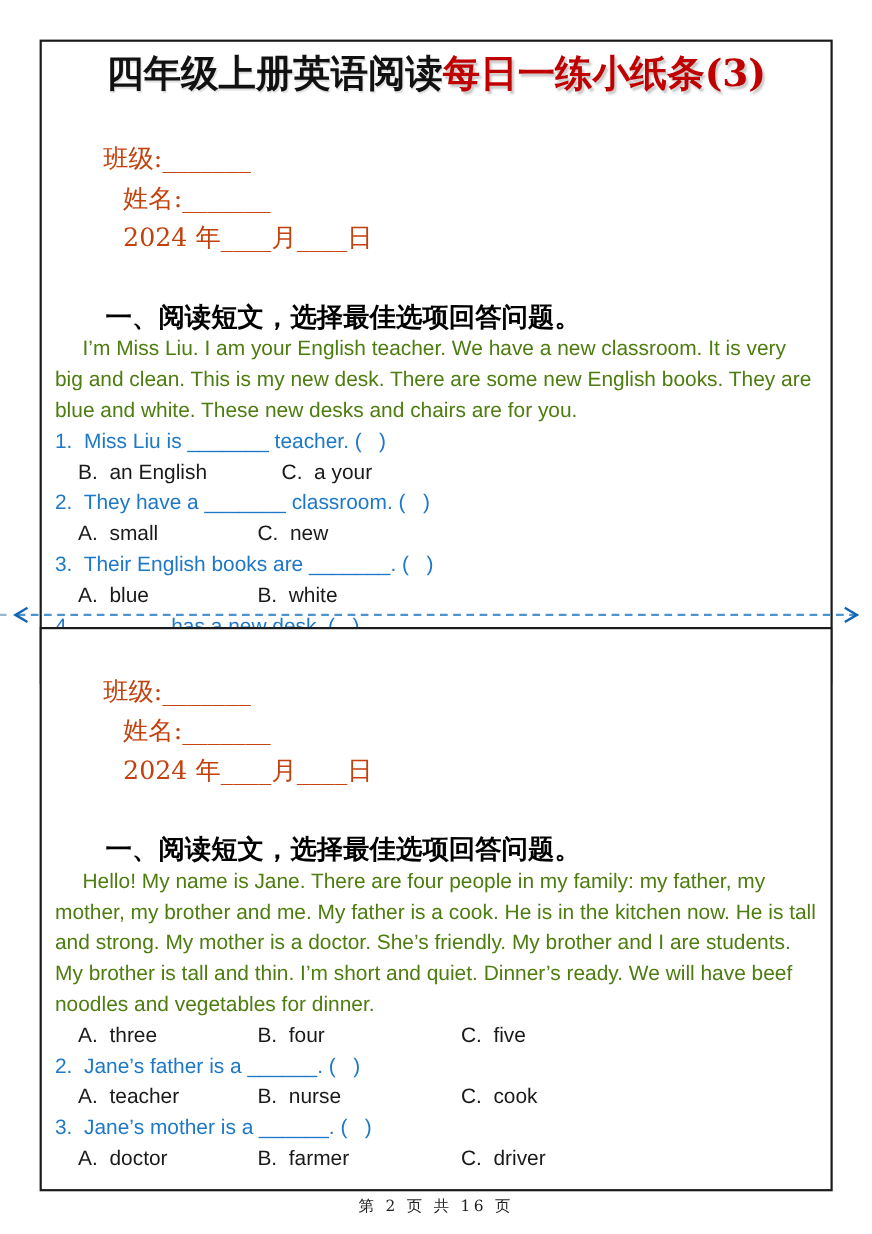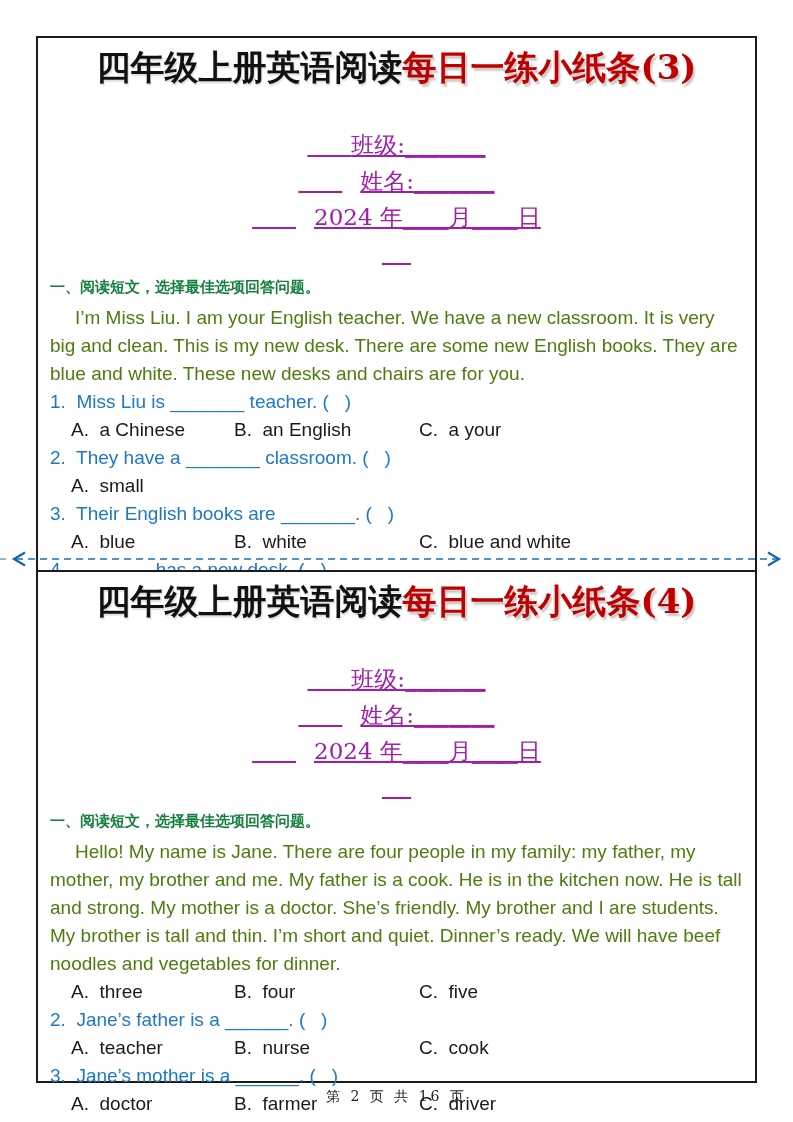--- a/index.html
+++ b/index.html
@@ -31,37 +31,37 @@
     line-height: 48px;
     font-weight: 700;
     font-family: "DejaVu Serif", "Liberation Serif", serif;
     text-shadow: 1px 2px 1px rgba(150,150,150,0.30);
     white-space: nowrap;
   }
   .t-black { color: #111111; }
   .t-red   { color: #C00000; text-shadow: 2px 3px 2px rgba(130,130,130,0.45); }
 
   .meta-row {
-    text-align: center;
+    text-align: left;
     font-size: 23px;
     line-height: 36px;
     font-family: "DejaVu Serif", "Liberation Serif", serif;
     white-space: pre;
-    color: #a21caf;
-    text-decoration: underline;
+    color: #c2410c;
   }
   .meta + .meta { margin-left: 18px; }
   .meta-date { margin-left: 28px; }
 
   .section-heading {
-    font-size: 15px;
+    font-size: 24px;
     line-height: 33px;
     font-weight: 700;
     font-family: "DejaVu Serif", "Liberation Serif", serif;
-    color: #15803d;
+    color: #000000;
+    margin-left: 46px;
   }
 
   .passage {
     margin: 0;
     font-size: 19px;
     line-height: 28px;
     text-indent: 25px;
     color: #4d7c0f;
   }
 
@@ -113,35 +113,34 @@
     <div class="meta-row">
       <span class="meta">班级:_______</span>
       <span class="meta">姓名:_______</span>
       <span class="meta meta-date">2024 年____月____日</span>
     </div>
     <div class="section-heading">一、阅读短文，选择最佳选项回答问题。</div>
     <p class="passage">I’m Miss Liu. I am your English teacher. We have a new classroom. It is very big and clean. This is my new desk. There are some new English books. They are blue and white. These new desks and chairs are for you.</p>
 
     <div class="question">1.  Miss Liu is _______ teacher. (   )</div>
     <div class="options">
-      <span class="opt opt-a">A.  a Chinese</span>
       <span class="opt opt-b">B.  an English</span>
       <span class="opt opt-c">C.  a your</span>
     </div>
 
     <div class="question">2.  They have a _______ classroom. (   )</div>
     <div class="options">
       <span class="opt opt-a">A.  small</span>
+      <span class="opt opt-c">C.  new</span>
     </div>
 
     <div class="question">3.  Their English books are _______. (   )</div>
     <div class="options">
       <span class="opt opt-a">A.  blue</span>
       <span class="opt opt-b">B.  white</span>
-      <span class="opt opt-c">C.  blue and white</span>
     </div>
 
     <div class="question">4.  _______ has a new desk. (   )</div>
     <div class="options">
       <span class="opt opt-a">A.  Miss Liu</span>
       <span class="opt opt-b">B.  Mrs Liu</span>
       <span class="opt opt-c">C.  Mr Liu</span>
     </div>
 
     <div class="question">5.  The new classroom is _______. (   )</div>
@@ -153,21 +152,20 @@
   </section>
 
   <svg class="divider" viewBox="0 0 793 18" xmlns="http://www.w3.org/2000/svg">
     <path d="M16 9 H 777" stroke="#4D94CE" stroke-width="2" stroke-dasharray="7 5" fill="none"></path>
     <polyline points="25,2.5 14,9 25,15.5" stroke="#1565AE" stroke-width="2.2" fill="none"></polyline>
     <polyline points="768,2.5 779,9 768,15.5" stroke="#1565AE" stroke-width="2.2" fill="none"></polyline>
     <path d="M0 9 H 6" stroke="#9ab6cc" stroke-width="2" fill="none"></path>
   </svg>
 
   <section class="sheet sheet-2">
-    <h1 class="sheet-title"><span class="t-black">四年级上册英语阅读</span><span class="t-red">每日一练小纸条(4)</span></h1>
     <div class="meta-row">
       <span class="meta">班级:_______</span>
       <span class="meta">姓名:_______</span>
       <span class="meta meta-date">2024 年____月____日</span>
     </div>
     <div class="section-heading">一、阅读短文，选择最佳选项回答问题。</div>
     <p class="passage">Hello! My name is Jane. There are four people in my family: my father, my mother, my brother and me. My father is a cook. He is in the kitchen now. He is tall and strong. My mother is a doctor. She’s friendly. My brother and I are students. My brother is tall and thin. I’m short and quiet. Dinner’s ready. We will have beef noodles and vegetables for dinner.</p>
 
     <div class="options">
       <span class="opt opt-a">A.  three</span>

